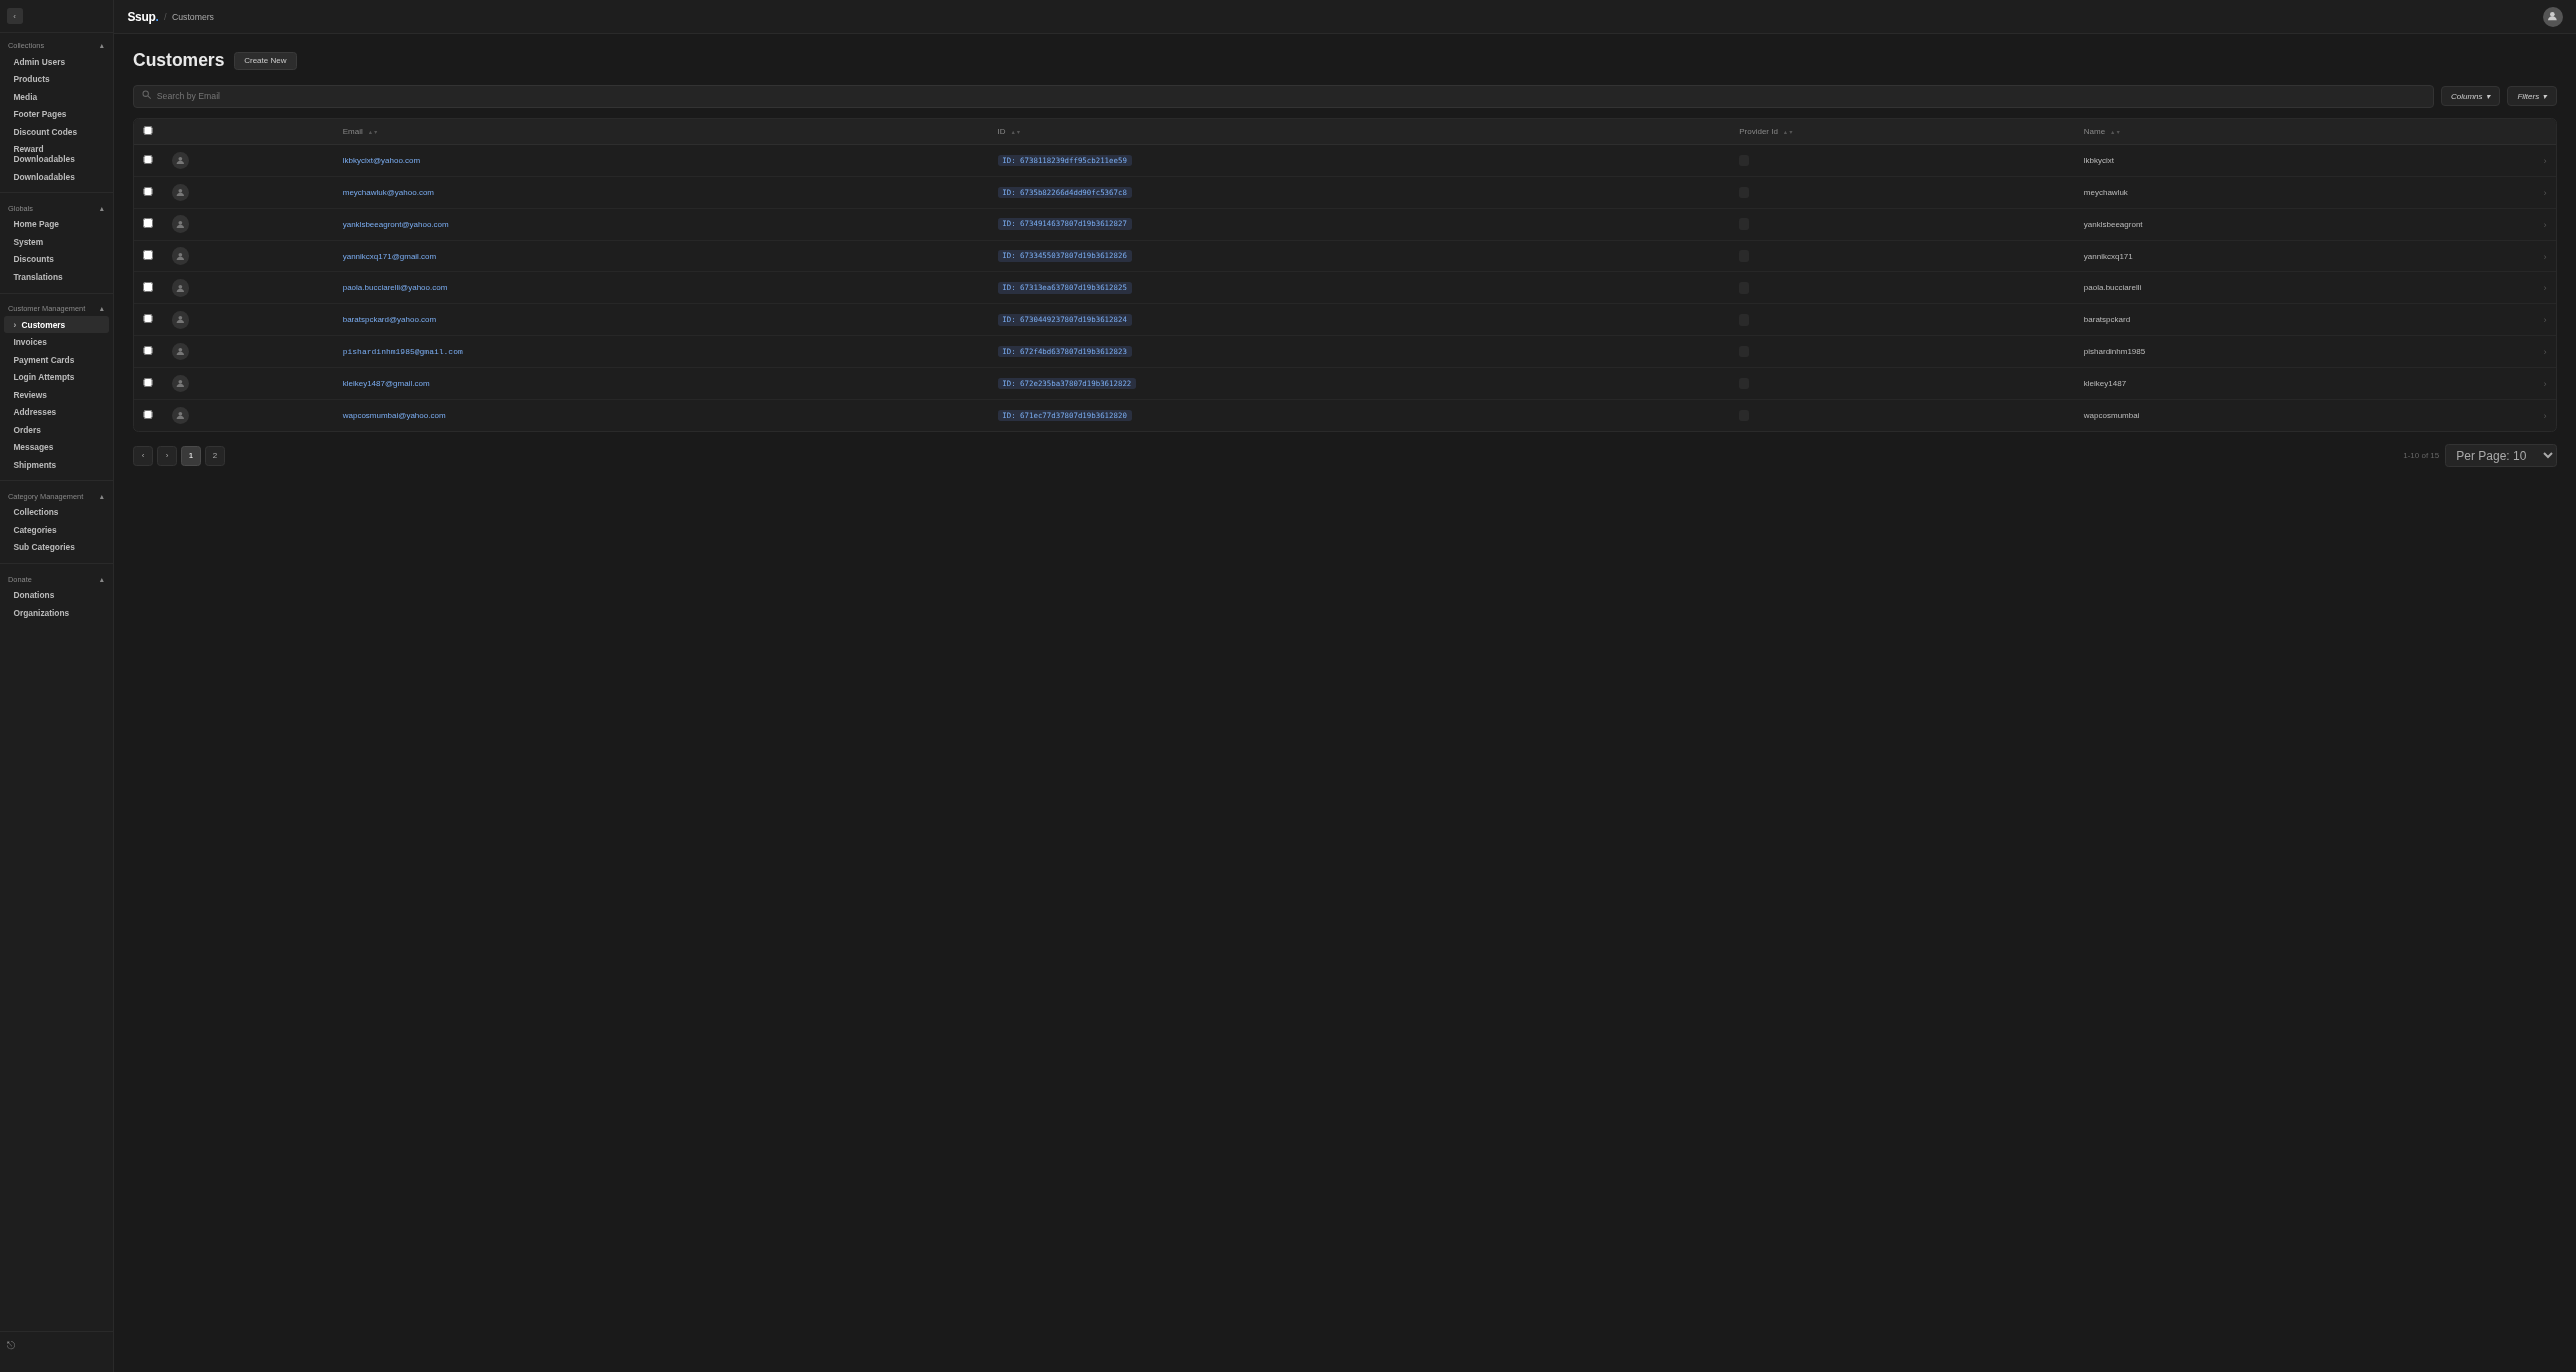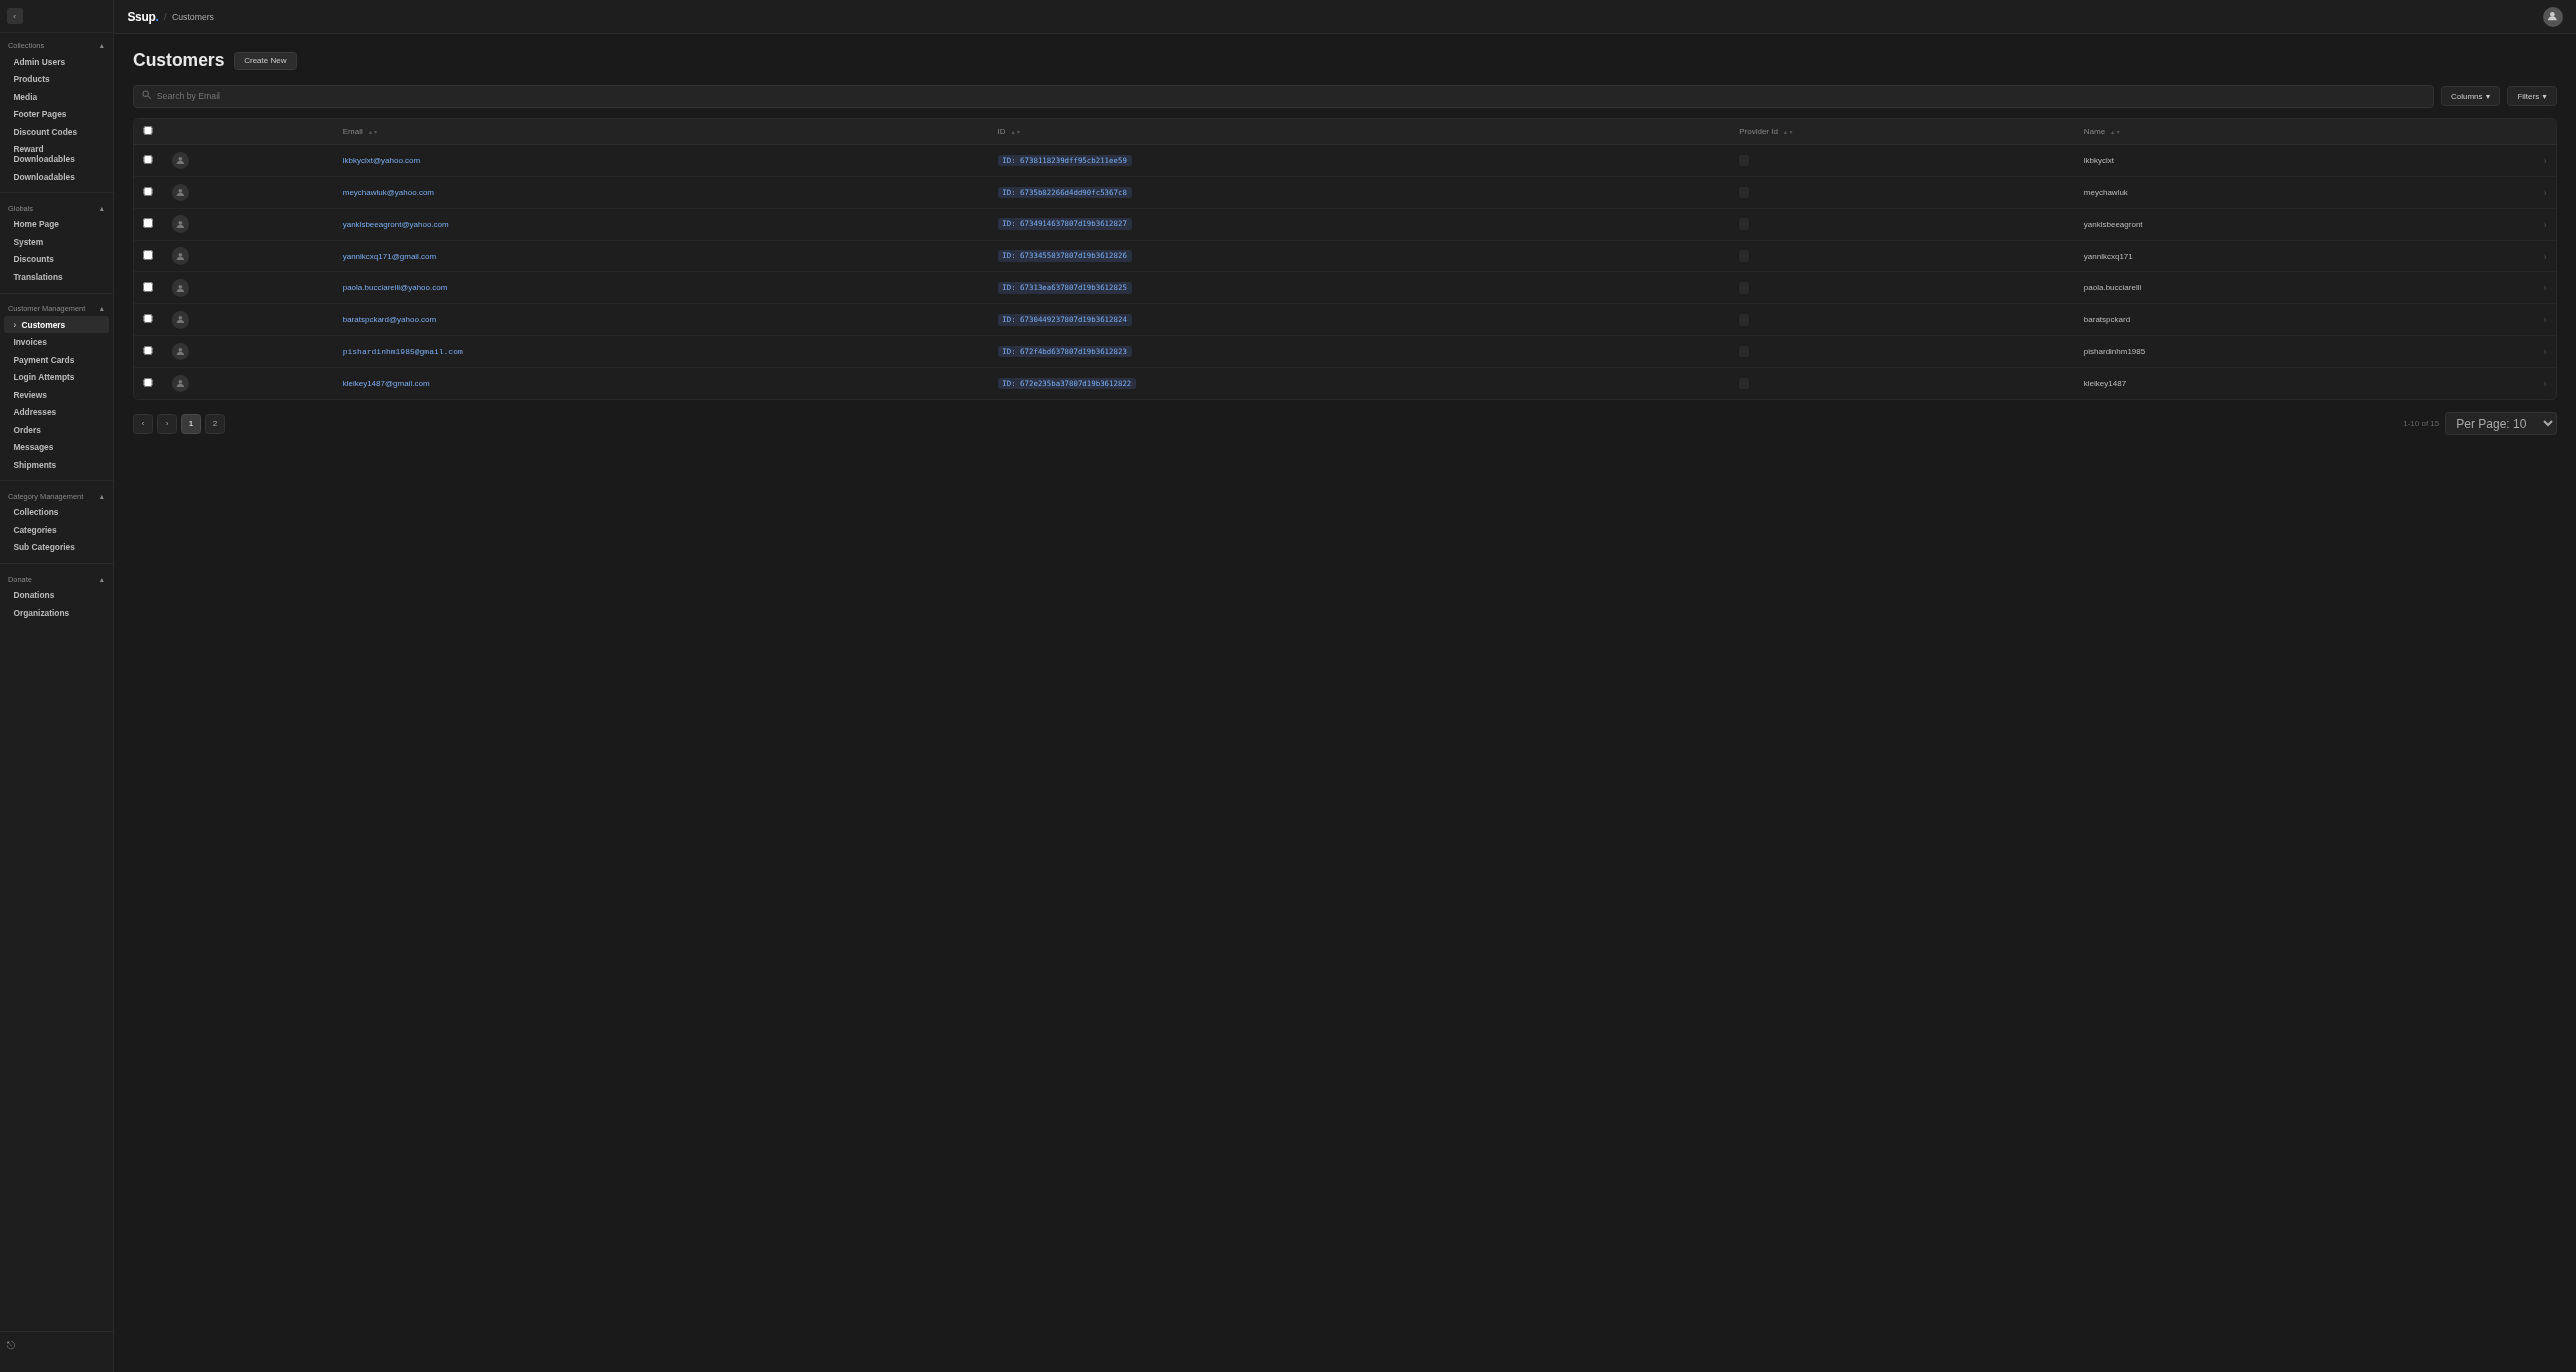--- a/index.html
+++ b/index.html
@@ -210,20 +210,21 @@
       background: #252525;
       border: 0.7px solid #333;
       border-radius: 4px;
       color: #ccc;
       padding: 4.7px 9.4px;
       cursor: pointer;
       font-size: 8px;
       display: flex;
       align-items: center;
       gap: 3.4px;
+      font-style: italic;
     }
 
     
     .table-wrap {
       background: #1e1e1e;
       border-radius: 5.4px;
       border: 0.7px solid #2a2a2a;
       overflow: hidden;
     }
     table {
@@ -682,20 +683,38 @@
             <path d="M1 13c0-3 2.5-5.5 6-5.5s6 2.5 6 5.5" fill="#777"></path>
           </svg>
         </div>
       </td>
       <td style="color:#7aacf0;">kleikey1487@gmail.com</td>
       <td><span class="id-badge">ID: 672e235ba37807d19b3612822</span></td>
       <td><span class="provider-badge"><no provider="" id=""></no></span></td>
       <td>kleikey1487</td>
       <td class="row-chevron">›</td>
     </tr>
+            <tr>
+      <td class="checkbox-cell">
+        <input type="checkbox" style="">
+      </td>
+      <td>
+        <div style="width:17.5px;height:17.5px;border-radius:50%;background:#333;display:flex;align-items:center;justify-content:center;">
+          <svg width="8.7" height="8.7" viewBox="0 0 14 14" fill="#777">
+            <circle cx="7" cy="4.5" r="3"></circle>
+            <path d="M1 13c0-3 2.5-5.5 6-5.5s6 2.5 6 5.5" fill="#777"></path>
+          </svg>
+        </div>
+      </td>
+      <td style="color:#7aacf0;">wapcosmumbai@yahoo.com</td>
+      <td><span class="id-badge">ID: 671ec77d37807d19b3612820</span></td>
+      <td><span class="provider-badge"><no provider="" id=""></no></span></td>
+      <td>wapcosmumbai</td>
+      <td class="row-chevron">›</td>
+    </tr>
           </tbody>
       </table>
     </div>
 
     <div class="pagination-row">
       <div class="pagination-controls">
         <button class="page-btn">‹</button>
         <button class="page-btn">›</button>
         <button class="page-btn active">1</button>
         <button class="page-btn">2</button>

